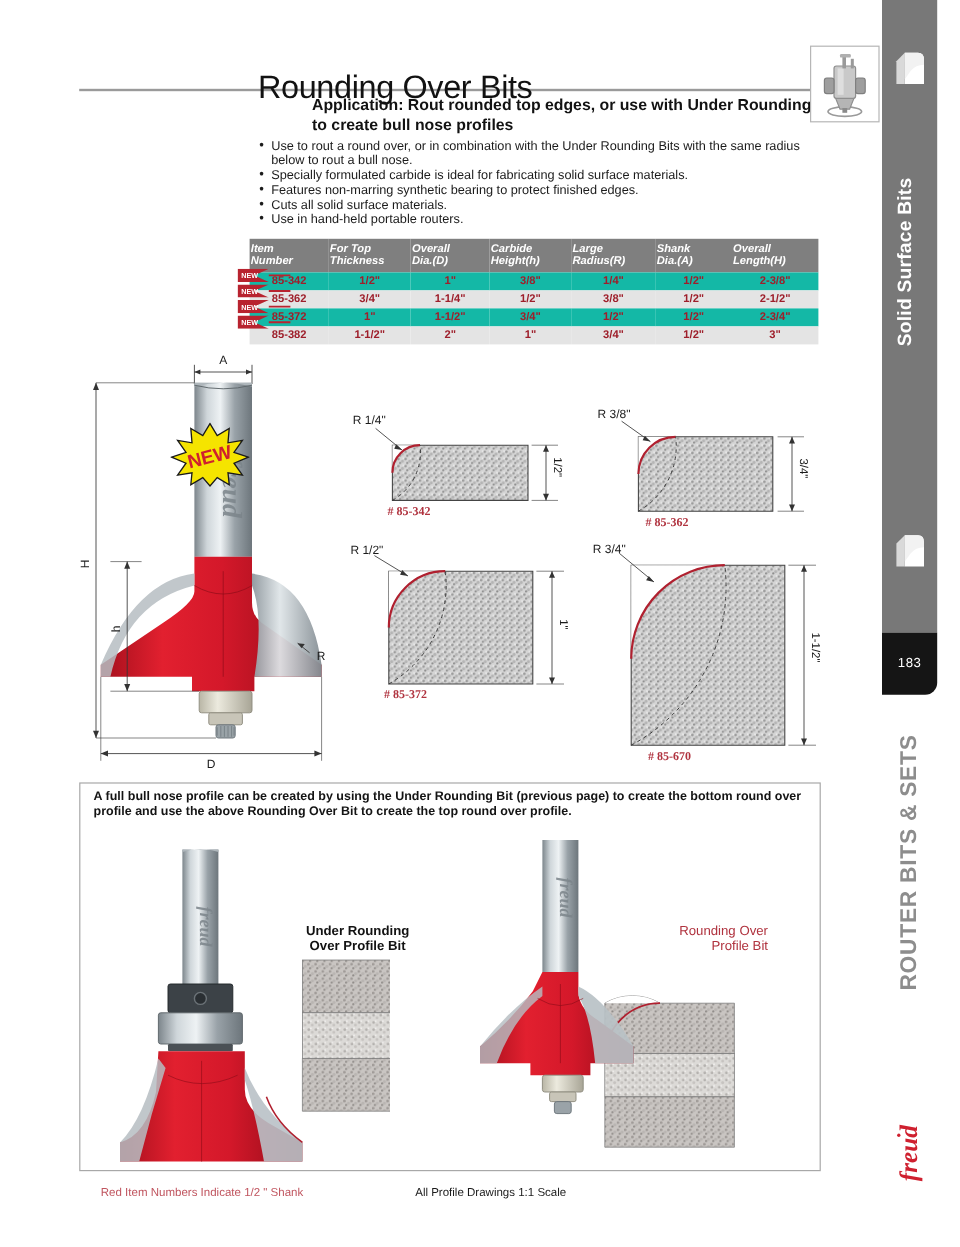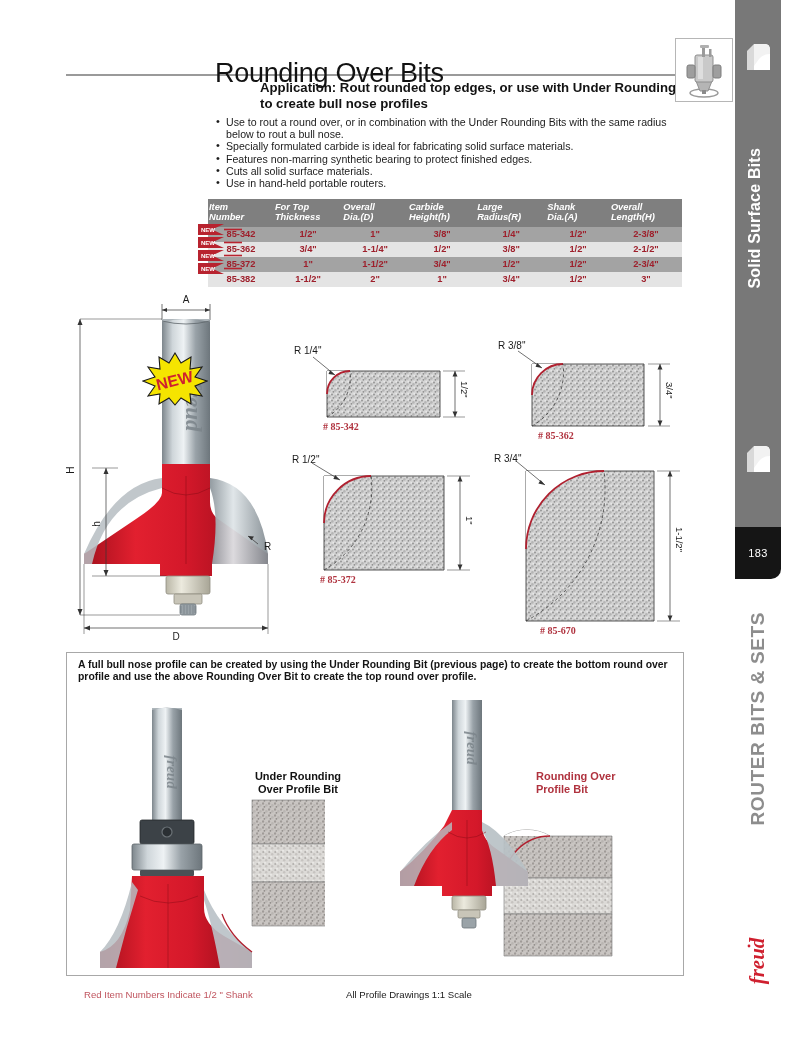--- a/index.html
+++ b/index.html
@@ -72,21 +72,21 @@
     border-collapse:collapse;font-size:9.3px;
   }
   #spec-table th{
     background:#7f7f7f;color:#ffffff;font-weight:bold;
     padding:3px 1px 4px;line-height:10.4px;text-align:left;font-style:italic;
   }
   #spec-table td{
     text-align:center;padding:2px 1px;color:#9e1f2b;font-weight:bold;
     line-height:11px;
   }
-  #spec-table tr.odd td{background:#a3a3a3;margin-top:36px;}
+  #spec-table tr.odd td{background:#14b8a6;margin-top:36px;}
   #spec-table tr.even td{background:#e4e4e4;}
   .newflag{
     position:absolute;left:198px;width:48px;height:11px;
   }
 
   
   #main-bit{position:absolute;left:62px;top:288px;width:230px;height:352px;}
   #new-burst{position:absolute;left:142px;top:352px;width:66px;height:54px;}
 
   
@@ -109,22 +109,22 @@
   }
   #bottom-note{
     position:absolute;left:78px;top:659px;width:596px;
     font-size:10.4px;font-weight:bold;line-height:12.4px;color:#141414;
   }
   #under-bit-label{
     position:absolute;left:246px;top:770px;width:104px;text-align:center;
     font-size:11px;font-weight:bold;line-height:13px;color:#121212;
   }
   #over-bit-label{
-    position:absolute;left:536px;top:770px;width:104px;text-align:left;
-    font-size:11px;font-weight:bold;line-height:13px;color:#b0333f;
+    position:absolute;left:536px;top:770px;width:104px;text-align:right;
+    font-size:11px;font-weight:normal;line-height:13px;color:#b0333f;
   }
 
   
   #footer-left{
     position:absolute;left:68px;top:989px;font-size:9.6px;color:#c0555f;padding-left:16px;
   }
   #footer-center{
     position:absolute;left:346px;top:989px;font-size:9.6px;color:#1b1b1b;
   }
 </style>

